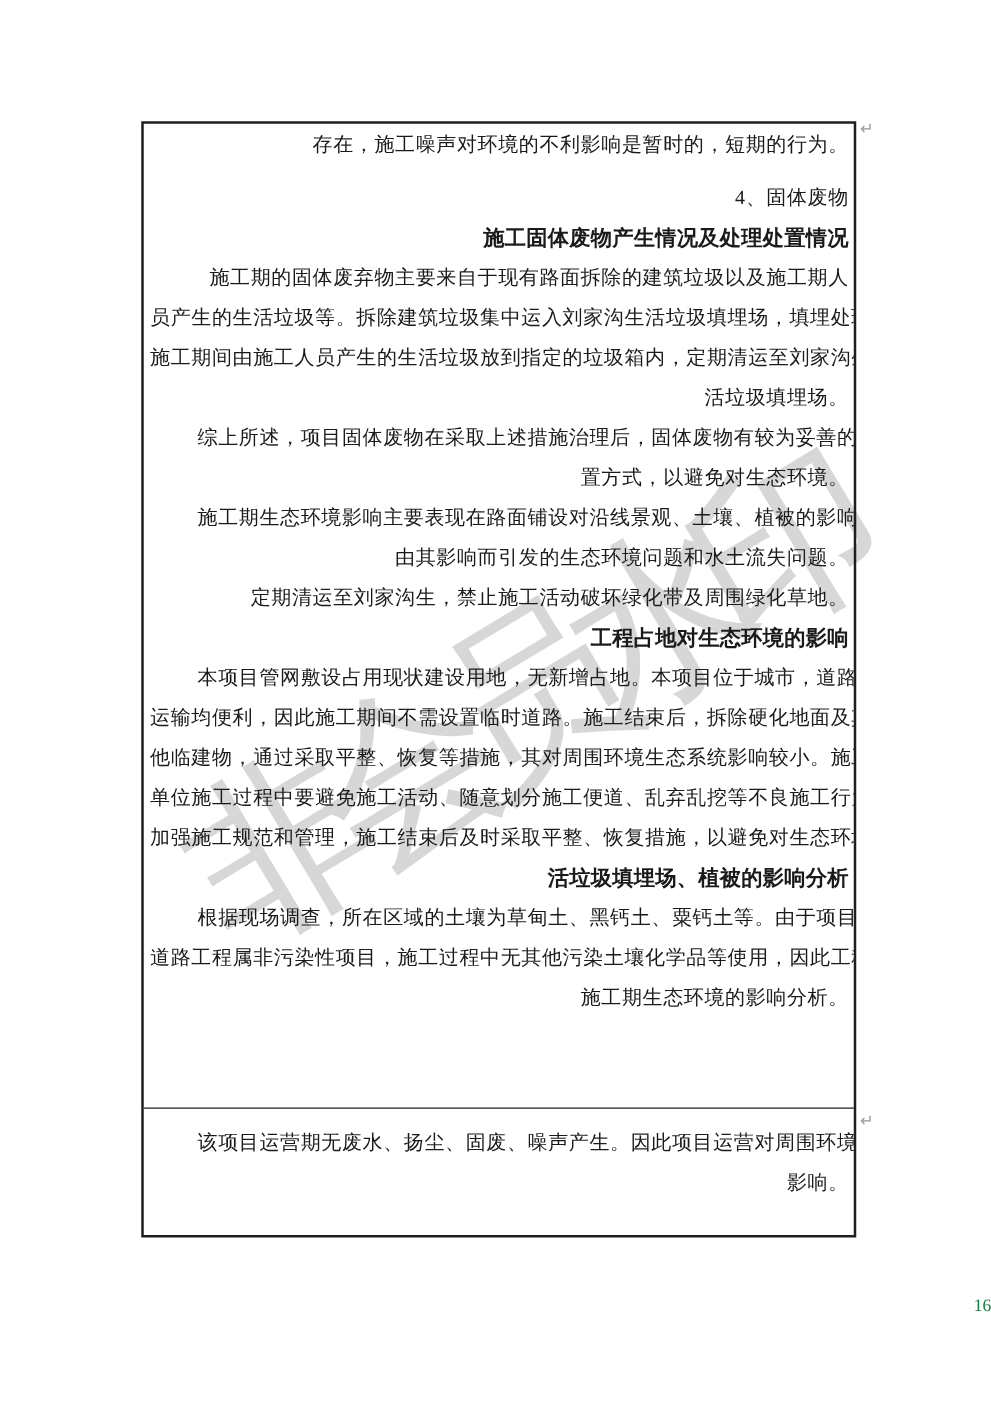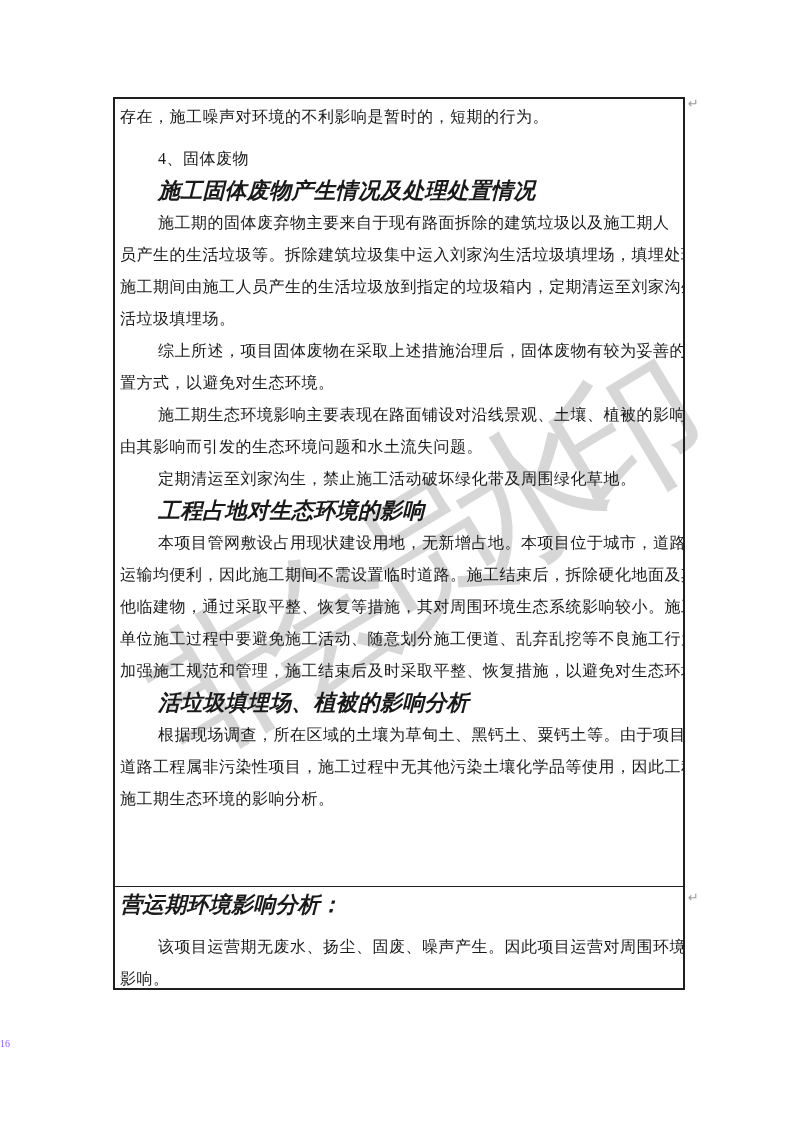--- a/index.html
+++ b/index.html
@@ -19,48 +19,48 @@
   }
 
   .doc-table{
     position:absolute;left:113px;top:97px;width:572px;
     border:2px solid #1f1f1f;box-sizing:border-box;z-index:1;
     background:transparent;
   }
   .cell{
     box-sizing:border-box;overflow:hidden;
     padding:2px 4px 0 5px;
+    text-align:right;
   }
   .cell-construction{height:788px;border-bottom:1px solid #1f1f1f;}
   .cell-operation{height:101px;}
 
   .line{
     font-size:16px;line-height:32px;white-space:nowrap;
     letter-spacing:0.5px;
   }
   .line.indent{padding-left:38px;}
   .line.bold{
-    font-weight:700;font-size:22px;
+    font-weight:700;font-size:17px;
     font-family:"Liberation Sans","DejaVu Sans",sans-serif;
     letter-spacing:0.2px;
-    font-style:italic;
   }
   .line.gap{margin-top:10px;}
 
   
   .pmark{
     position:absolute;font-size:13px;color:#9a9a9a;z-index:2;
     font-family:"DejaVu Sans",sans-serif;
   }
   .pmark-top{left:688px;top:96px;}
   .pmark-mid{left:688px;top:890px;}
 
   .page-number{
-    position:absolute;left:0;top:1038px;width:100%;text-align:left;
-    font-size:10px;color:#8b5cf6;
+    position:absolute;left:0;top:1038px;width:100%;text-align:right;
+    font-size:14px;color:#15803d;
   }
 </style>
 </head>
 <body>
 
 <div class="page">
 
   <div class="watermark">非会员水印</div>
 
   <div class="doc-table">
@@ -82,21 +82,20 @@
         <div class="line">运输均便利，因此施工期间不需设置临时道路。施工结束后，拆除硬化地面及其</div>
         <div class="line">他临建物，通过采取平整、恢复等措施，其对周围环境生态系统影响较小。施工</div>
         <div class="line">单位施工过程中要避免施工活动、随意划分施工便道、乱弃乱挖等不良施工行为，</div>
         <div class="line">加强施工规范和管理，施工结束后及时采取平整、恢复措施，以避免对生态环境</div>
         <div class="line indent bold">活垃圾填埋场、植被的影响分析</div>
         <div class="line indent">根据现场调查，所在区域的土壤为草甸土、黑钙土、粟钙土等。由于项目是</div>
         <div class="line">道路工程属非污染性项目，施工过程中无其他污染土壤化学品等使用，因此工程</div>
         <div class="line">施工期生态环境的影响分析。</div>
       </div>
     <div class="cell cell-operation">
-        <div class="line bold">营运期环境影响分析：</div>
         <div class="line indent gap">该项目运营期无废水、扬尘、固废、噪声产生。因此项目运营对周围环境无</div>
         <div class="line">影响。</div>
       </div>
   </div>
 
   <span class="pmark pmark-top">↵</span>
   <span class="pmark pmark-mid">↵</span>
 
   <div class="page-number">16</div>
 

